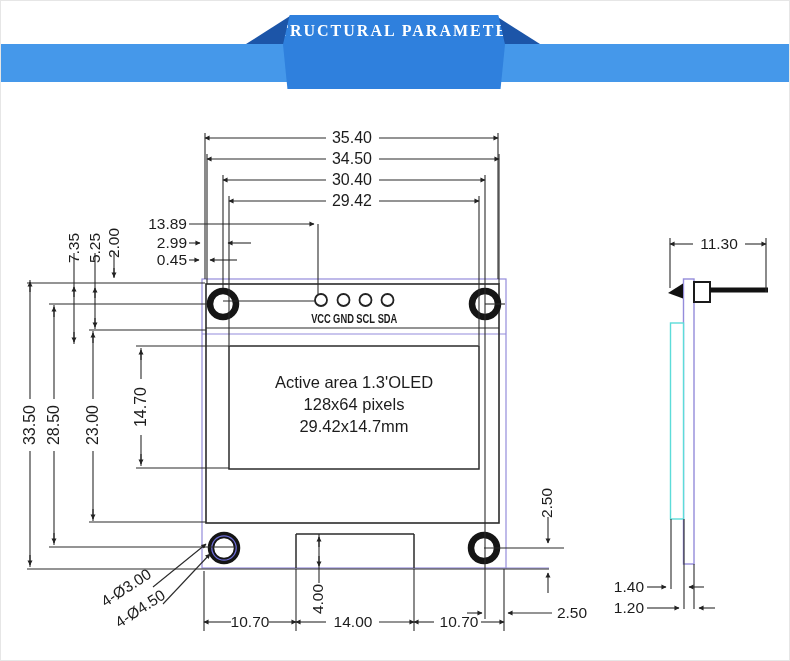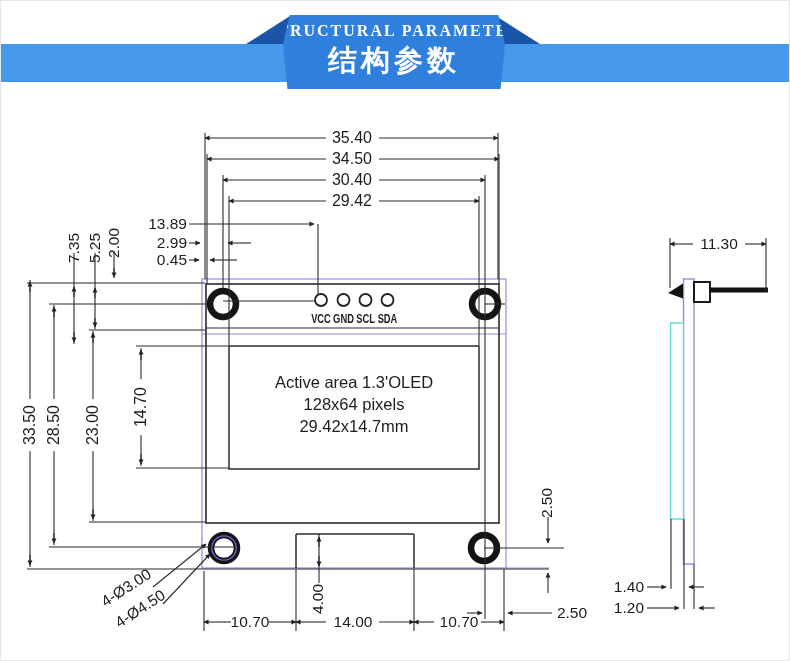--- a/index.html
+++ b/index.html
@@ -21,21 +21,20 @@
 </head>
 <body>
 
 <div class="stage">
 
   <div class="band" style="background:#4598ea"></div>
   <div class="fold fold-left" style="background:#1c55a8"></div>
   <div class="fold fold-right" style="background:#1c55a8"></div>
   <div class="ribbon" style="background:#2f80dd">
     <div class="en">STRUCTURAL PARAMETER</div>
-    <div class="zh">结构参数</div>
   </div>
 
   <svg width="790" height="661" viewBox="0 0 790 661">
     <defs>
       <marker id="arr" viewBox="0 0 10 10" refX="9" refY="5" markerWidth="9" markerHeight="4.6" orient="auto-start-reverse">
           <path d="M0,0 L10,5 L0,10 z" fill="#222"></path>
         </marker>
     </defs>
 
     <g stroke="#948cdb" stroke-width="1.2" fill="none">

